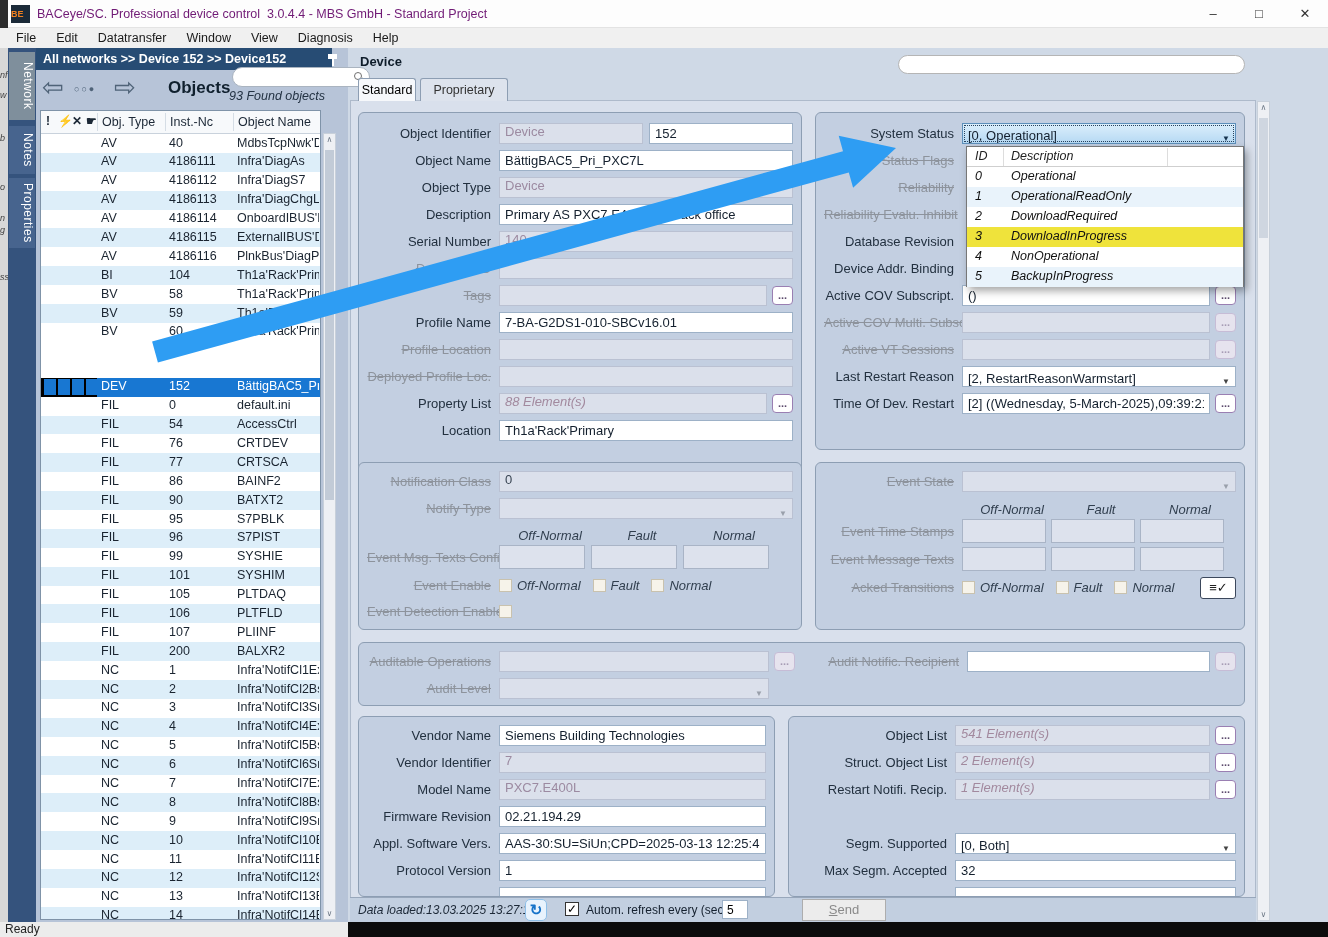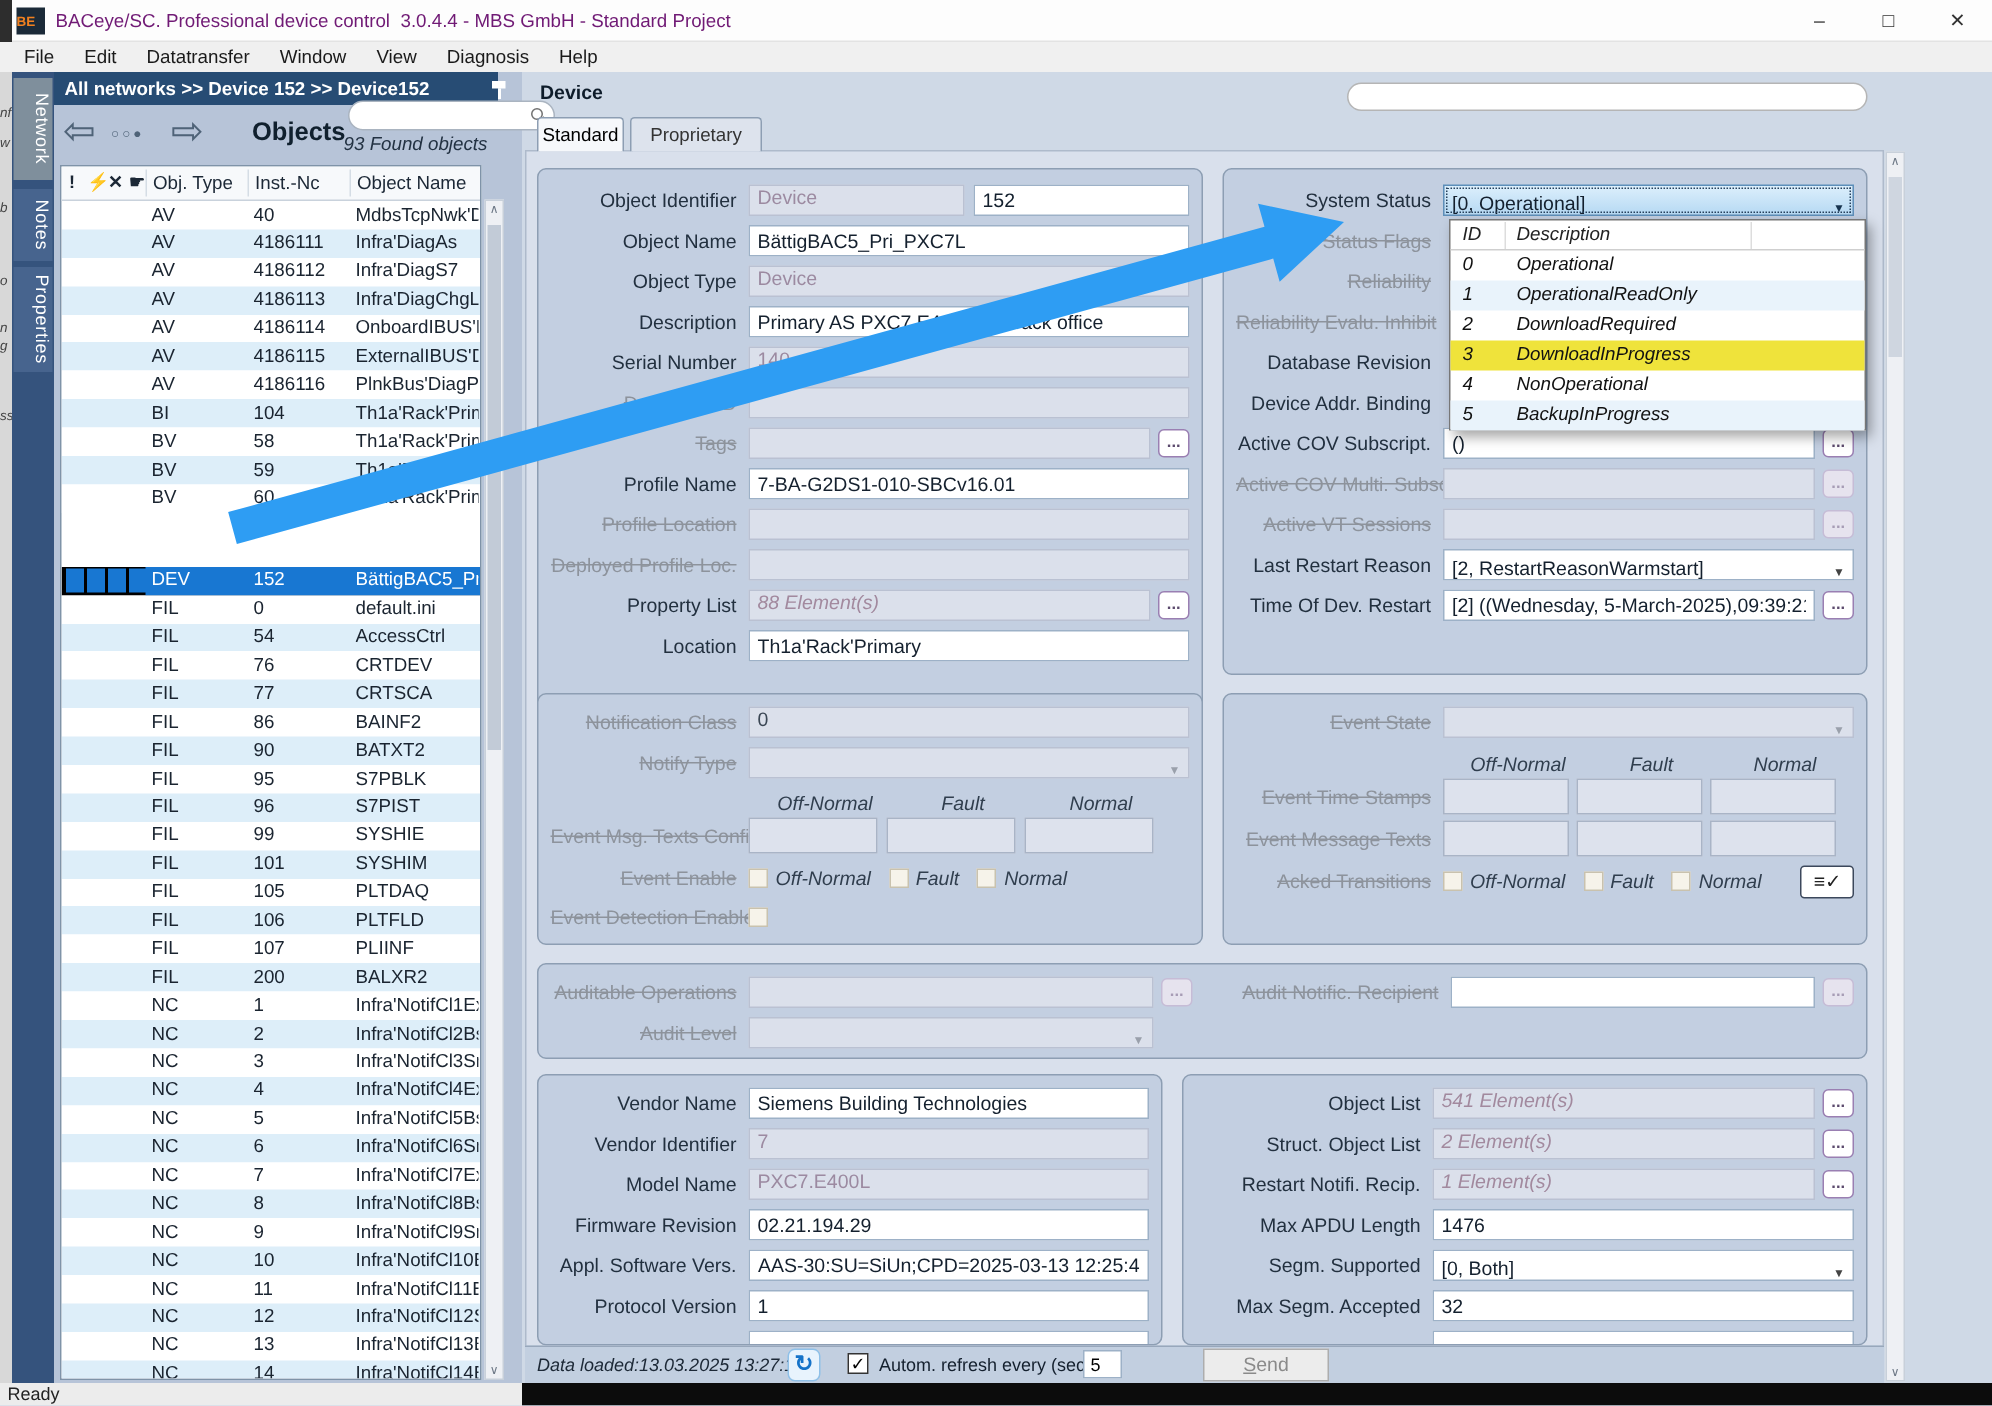--- a/index.html
+++ b/index.html
@@ -786,24 +786,20 @@
   <div class="frow" style="top:35px">
     <div class="lbl">Struct. Object List</div>
     <div class="txt elem">2 Element(s)</div>
     <button class="dots">...</button>
   </div>
   <div class="frow" style="top:62px">
     <div class="lbl">Restart Notifi. Recip.</div>
     <div class="txt elem">1 Element(s)</div>
     <button class="dots">...</button>
   </div>
-  <div class="frow" style="top:89px">
-    <div class="lbl">Max APDU Length</div>
-    <input class="txt" readonly="" value="1476" style="">
-  </div>
   <div class="frow" style="top:116px">
     <div class="lbl">Segm. Supported</div>
     <div class="combo">
       <span>[0, Both]</span>
       <span class="arr">▼</span>
     </div>
   </div>
   <div class="frow" style="top:143px">
     <div class="lbl">Max Segm. Accepted</div>
     <input class="txt" readonly="" value="32" style="">

